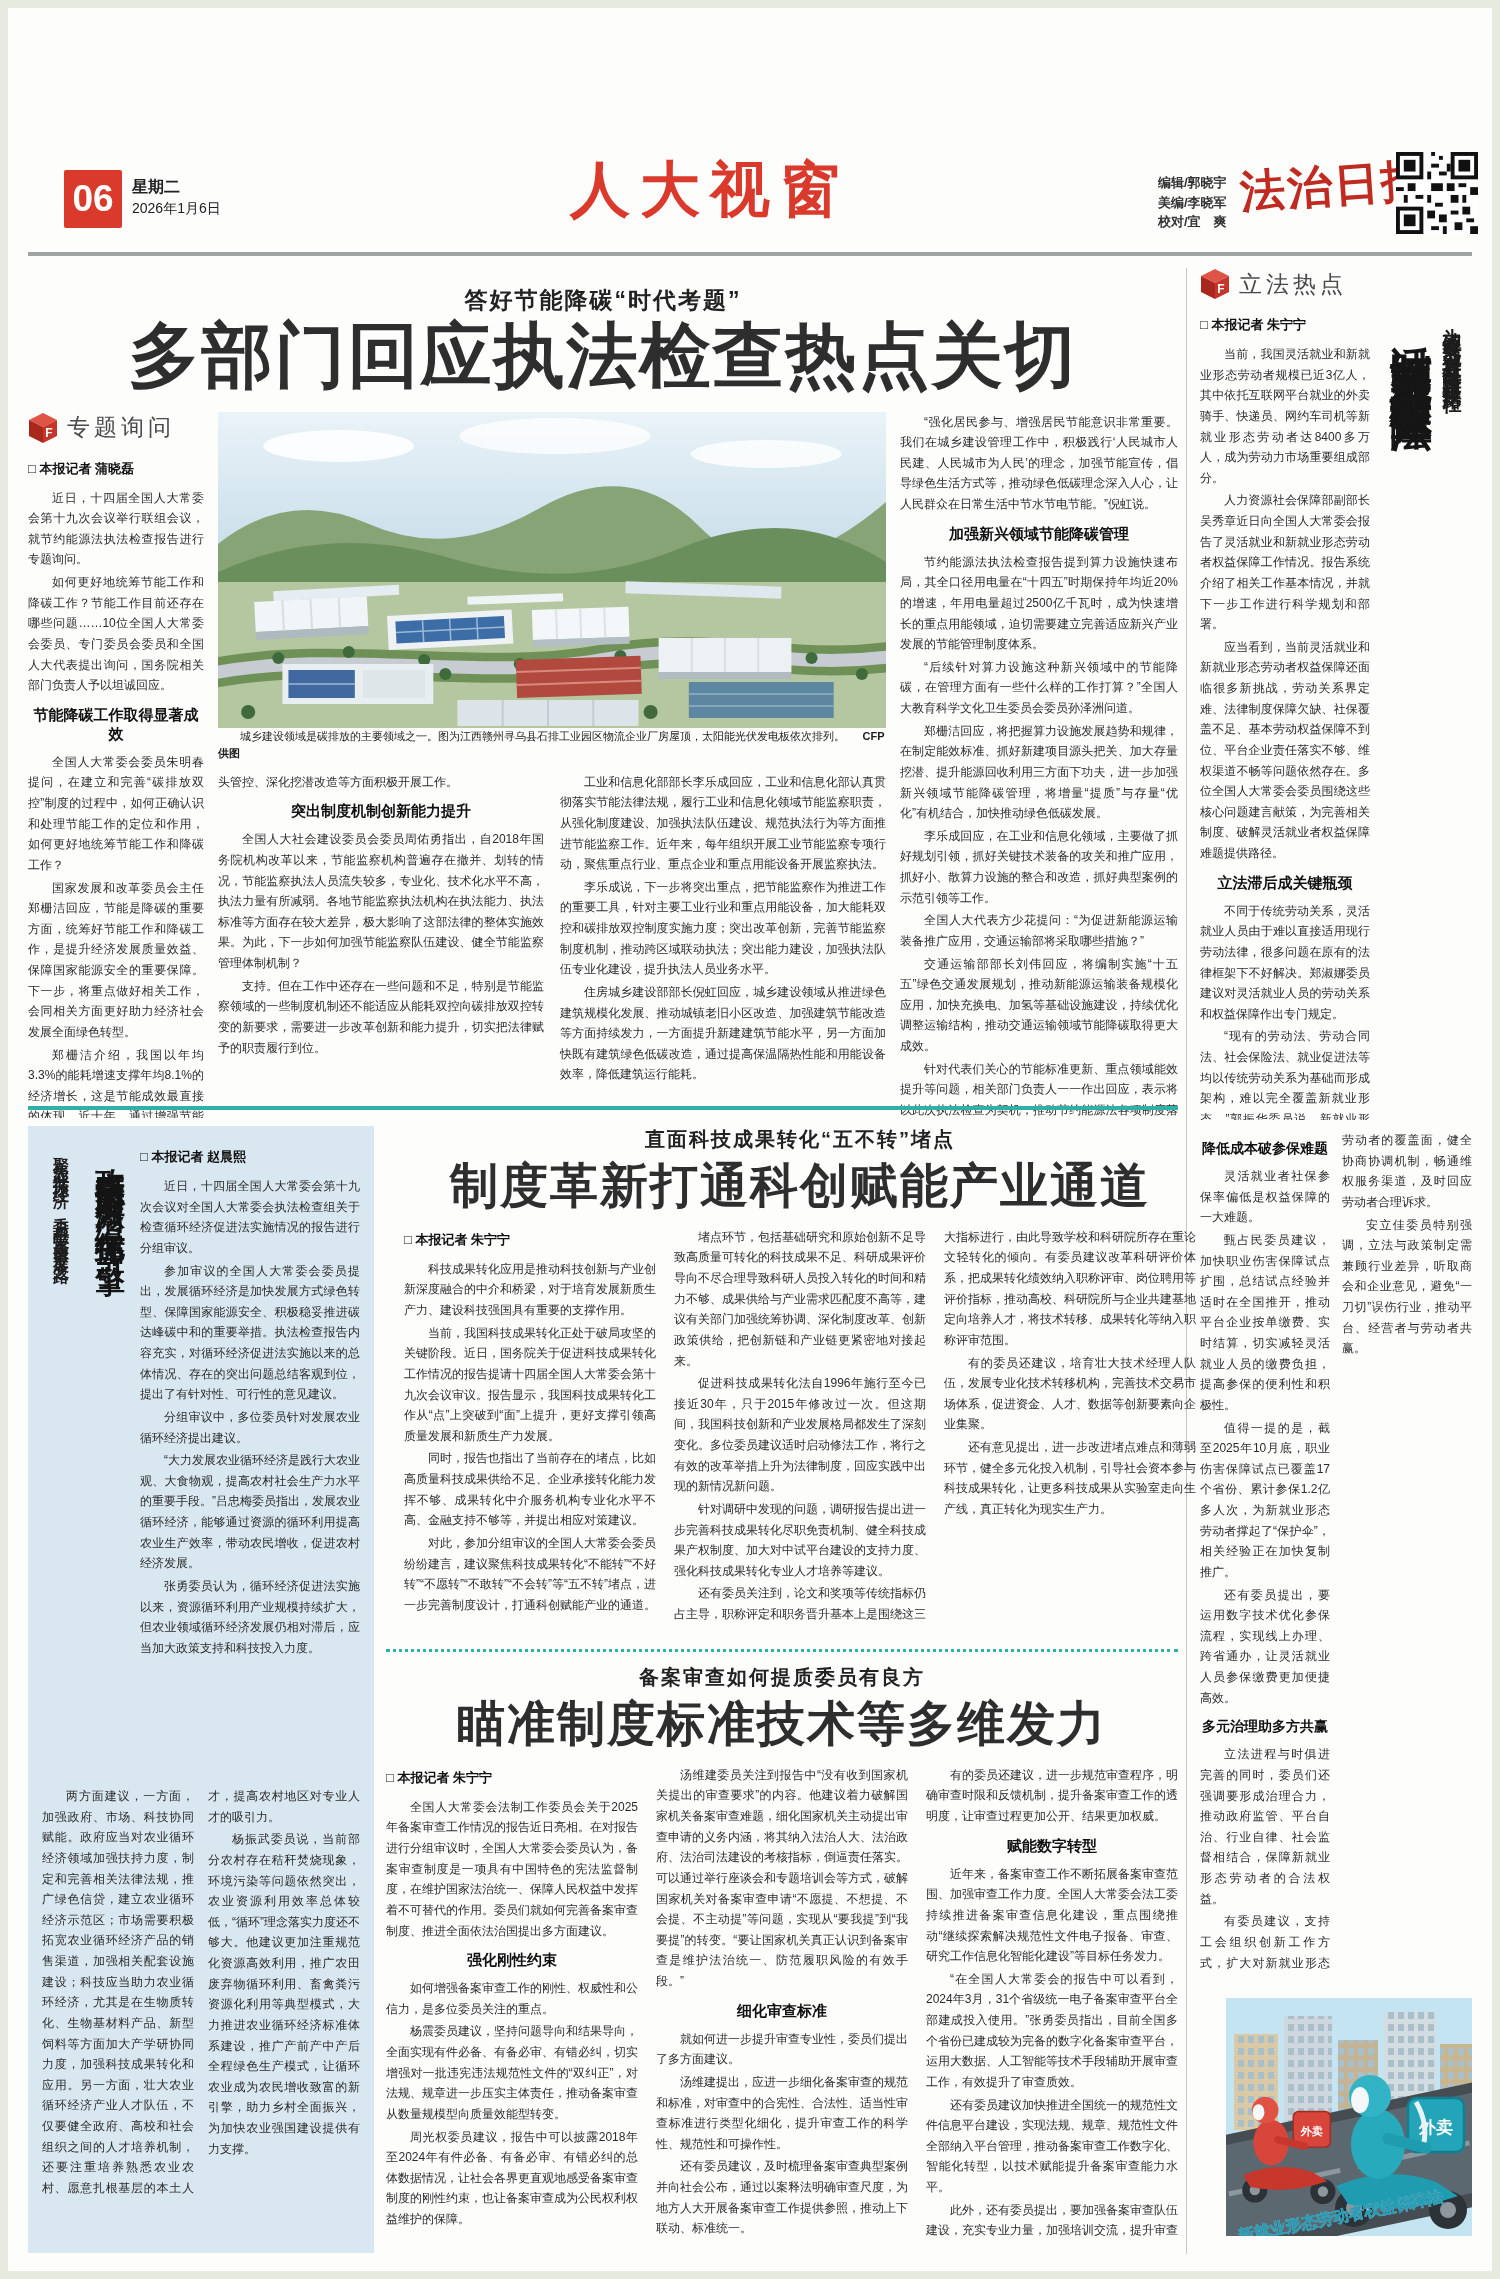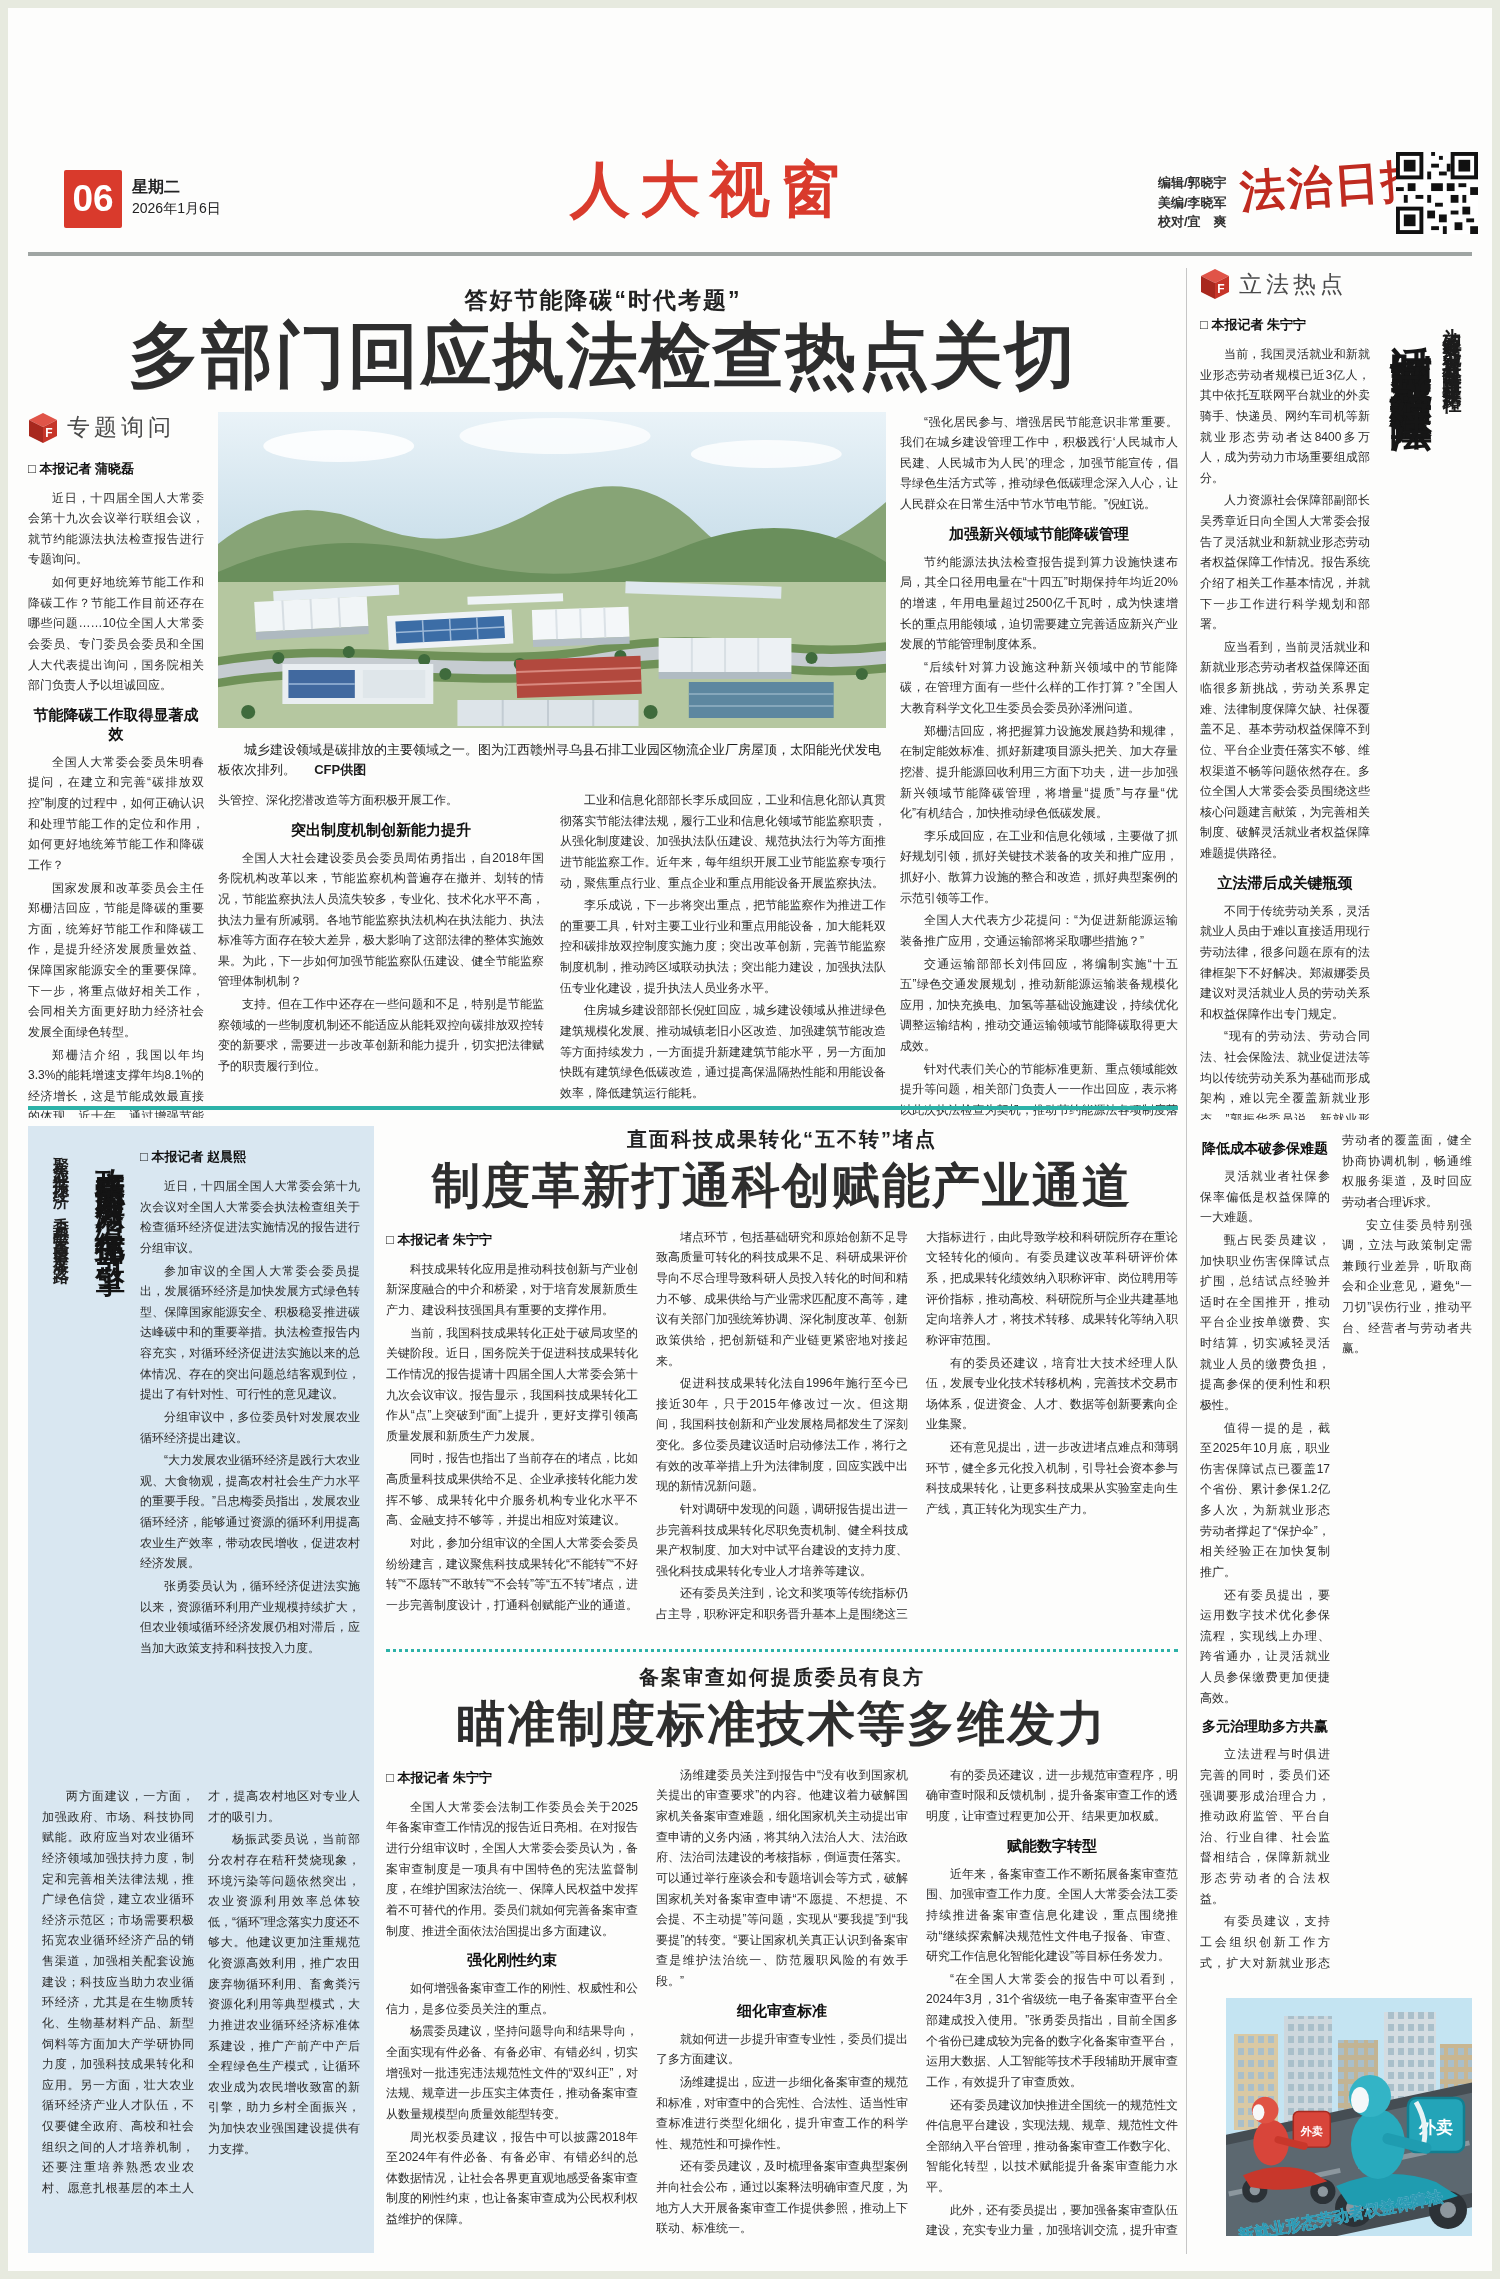--- a/index.html
+++ b/index.html
@@ -31,21 +31,21 @@
   .badge-label{font-size:23px;color:#4a4a4a;letter-spacing:4px;font-weight:500;}
 
   
   .lead{left:28px;top:285px;width:1150px;}
   .lead .headline{font-size:71px;}
   .lead-content{display:flex;gap:14px;margin-top:16px;height:706px;overflow:hidden;}
   .lead-col1{width:176px;height:706px;overflow:hidden;}
   .lead-col1 .byline{margin-top:16px;}
   .lead-mid{width:668px;}
   .photo{width:668px;height:316px;display:block;}
-  .caption{margin-top:12px;font-family:"DejaVu Serif","Liberation Serif",serif;font-size:13px;
+  .caption{margin-top:0;font-family:"DejaVu Serif","Liberation Serif",serif;font-size:11px;
            line-height:1.6;color:#1c1c1c;text-indent:2em;}
   .caption .credit{font-weight:bold;margin-left:14px;font-family:"Liberation Sans",sans-serif;}
   .midcols{margin-top:9px;columns:2;column-gap:16px;height:329px;overflow:hidden;column-fill:auto;}
   .lead-colr{flex:1;height:706px;overflow:hidden;}
 
   .teal-line{left:28px;top:1106px;width:1150px;height:4px;background:#2cb2a8;}
   .dotted-line{left:386px;top:1649px;width:792px;height:0;border-top:3px dotted #2cb2a8;}
   .v-divider{left:1186px;top:268px;width:1px;height:1986px;background:#c6c6c6;}
 
   
@@ -53,21 +53,21 @@
               padding:18px 14px;box-sizing:border-box;}
   .lp-top{display:flex;height:628px;overflow:hidden;}
   .lp-kicker{writing-mode:vertical-rl;font-size:16px;font-weight:bold;letter-spacing:5px;
              width:28px;color:#1e1e1e;line-height:1.1;margin-right:8px;}
   .lp-headline{writing-mode:vertical-rl;font-size:30px;font-weight:900;letter-spacing:4px;
                width:48px;color:#141414;line-height:1.05;margin-right:14px;}
   .lp-col{flex:1;overflow:hidden;}
   .lp-bottom{margin-top:14px;columns:2;column-gap:14px;height:430px;overflow:hidden;column-fill:auto;}
 
   
-  .second{left:386px;top:1126px;width:792px;}
+  .second{left:404px;top:1126px;width:792px;}
   .second .kicker,.third .kicker{font-size:20px;}
   .second .headline,.third .headline{font-size:48px;margin-top:6px;}
   .cols3{margin-top:14px;columns:3;column-gap:18px;height:418px;overflow:hidden;column-fill:auto;}
   .third{left:386px;top:1664px;width:792px;}
   .third .cols3{height:492px;}
 
   
   .right-art{left:1200px;top:268px;width:272px;}
   .ra-main{display:flex;margin-top:12px;}
   .ra-col{width:170px;height:808px;overflow:hidden;margin-right:8px;}

